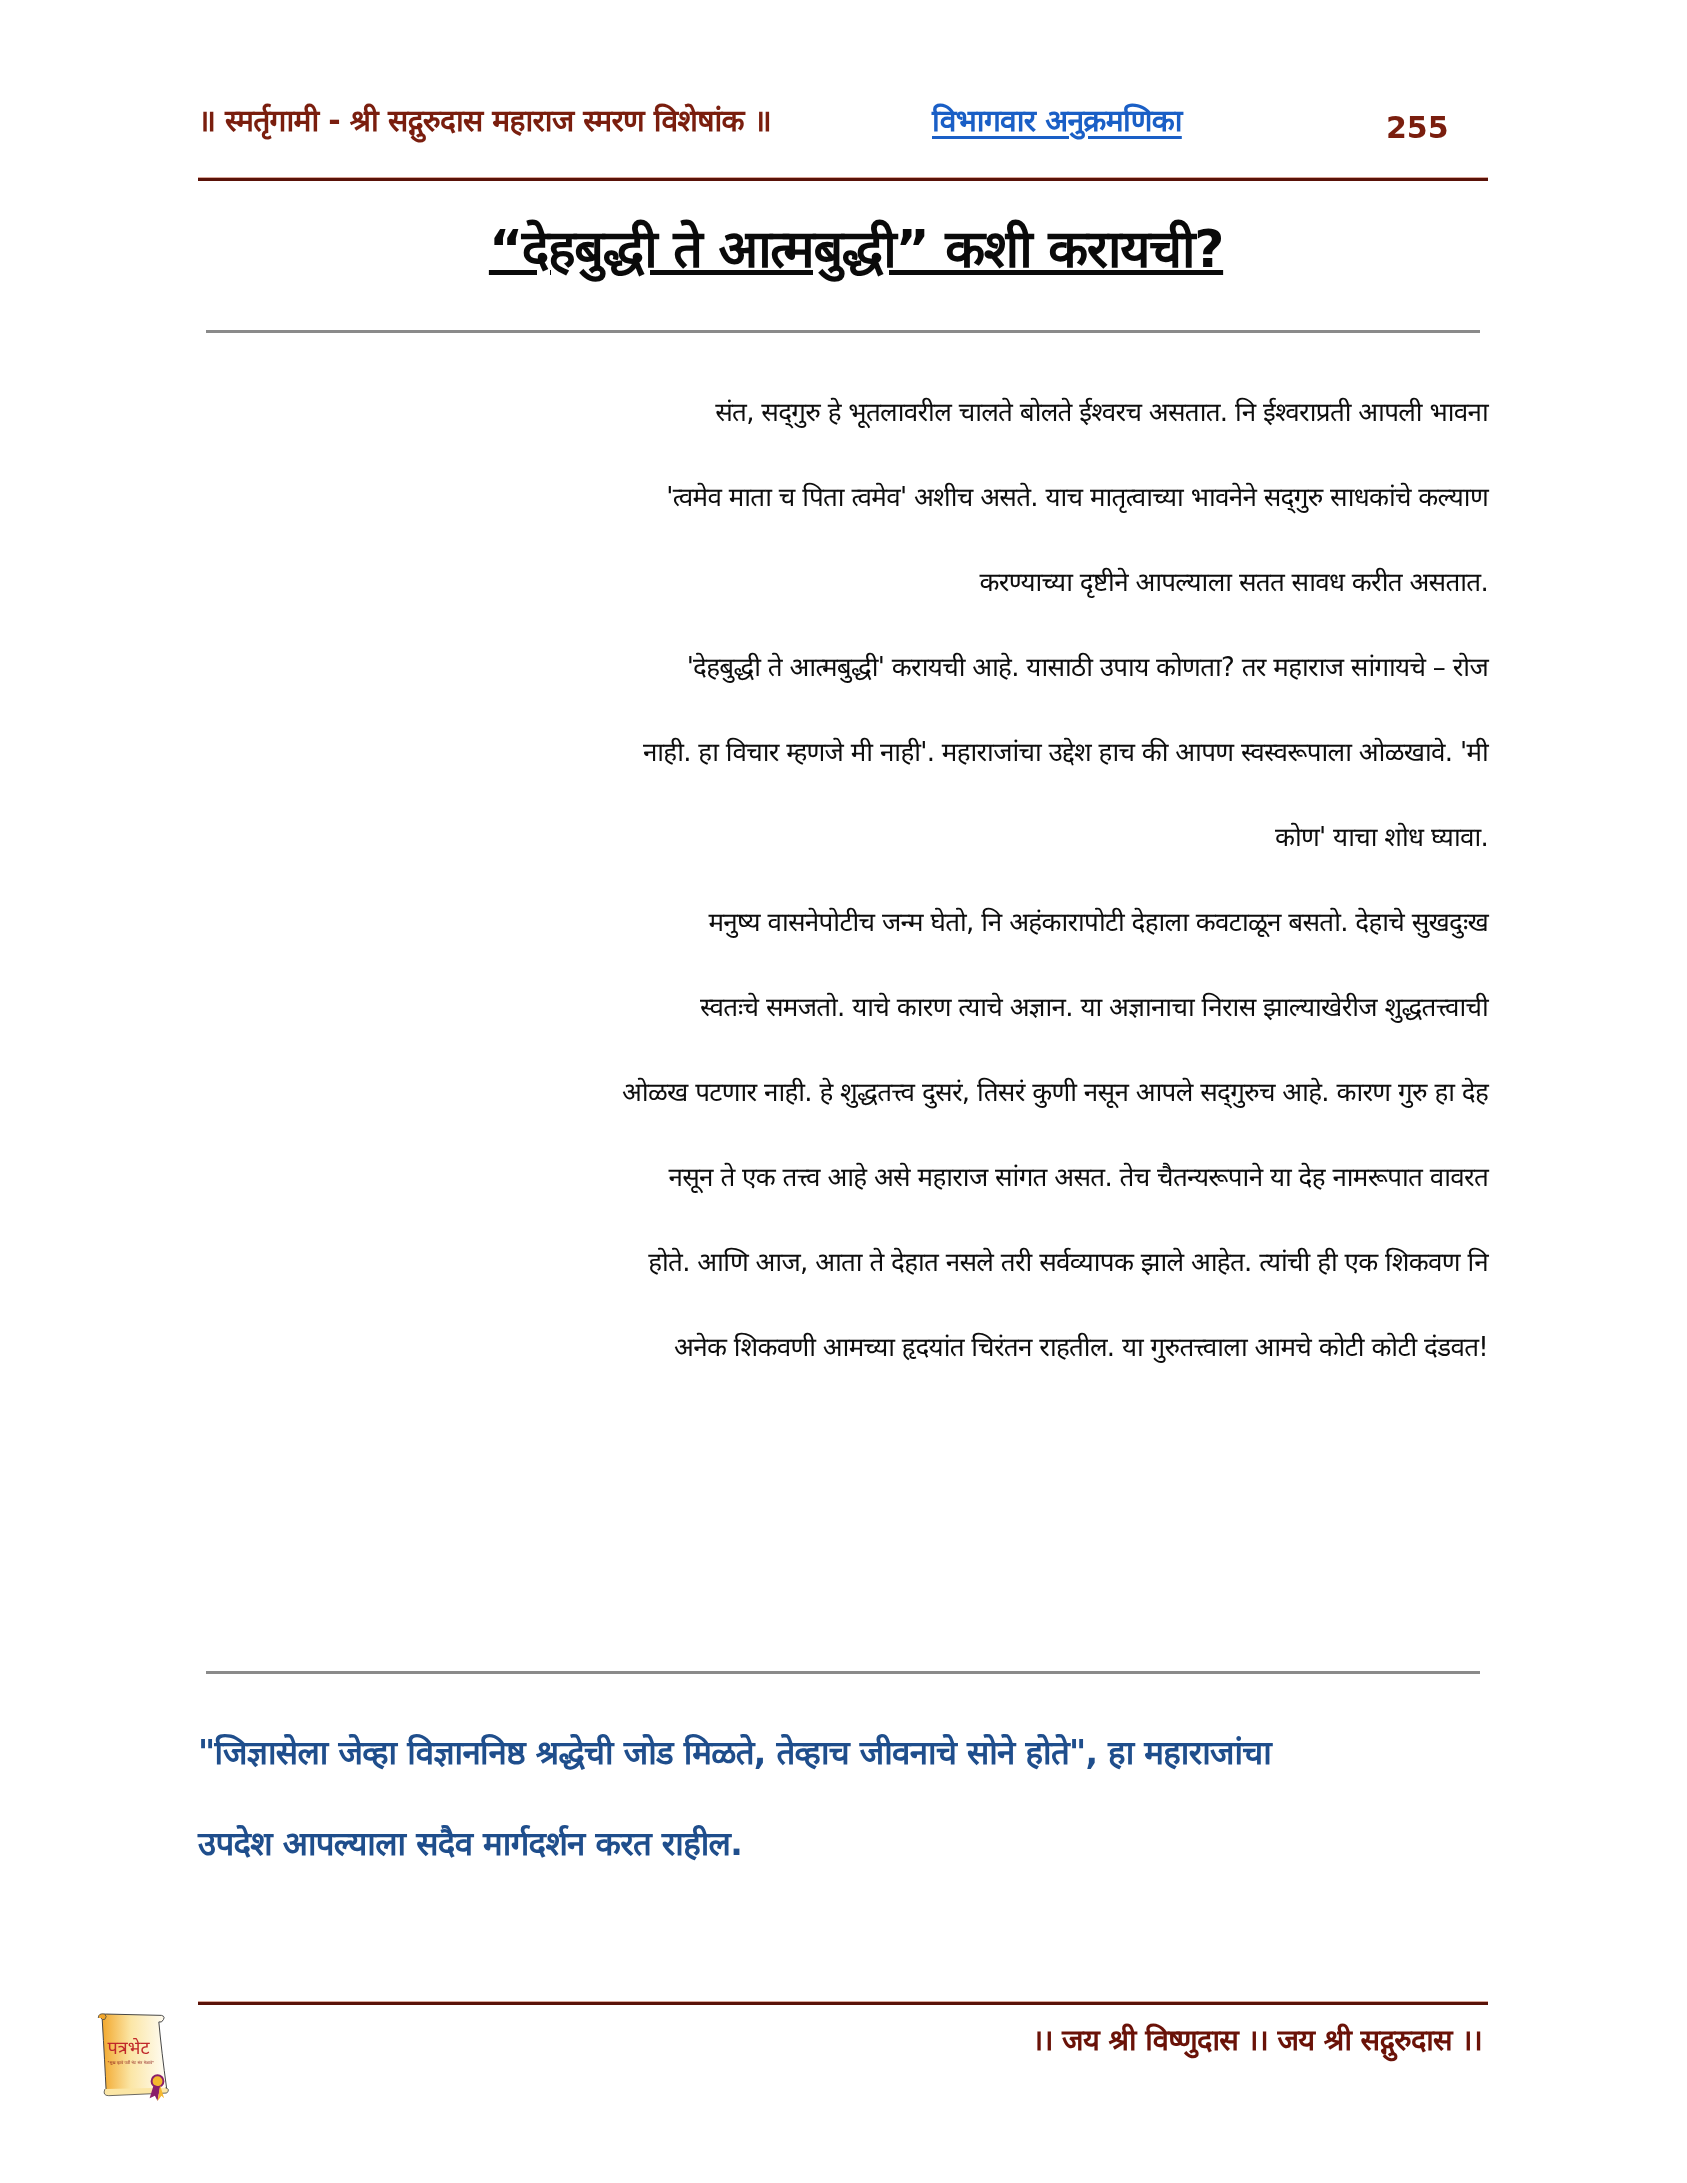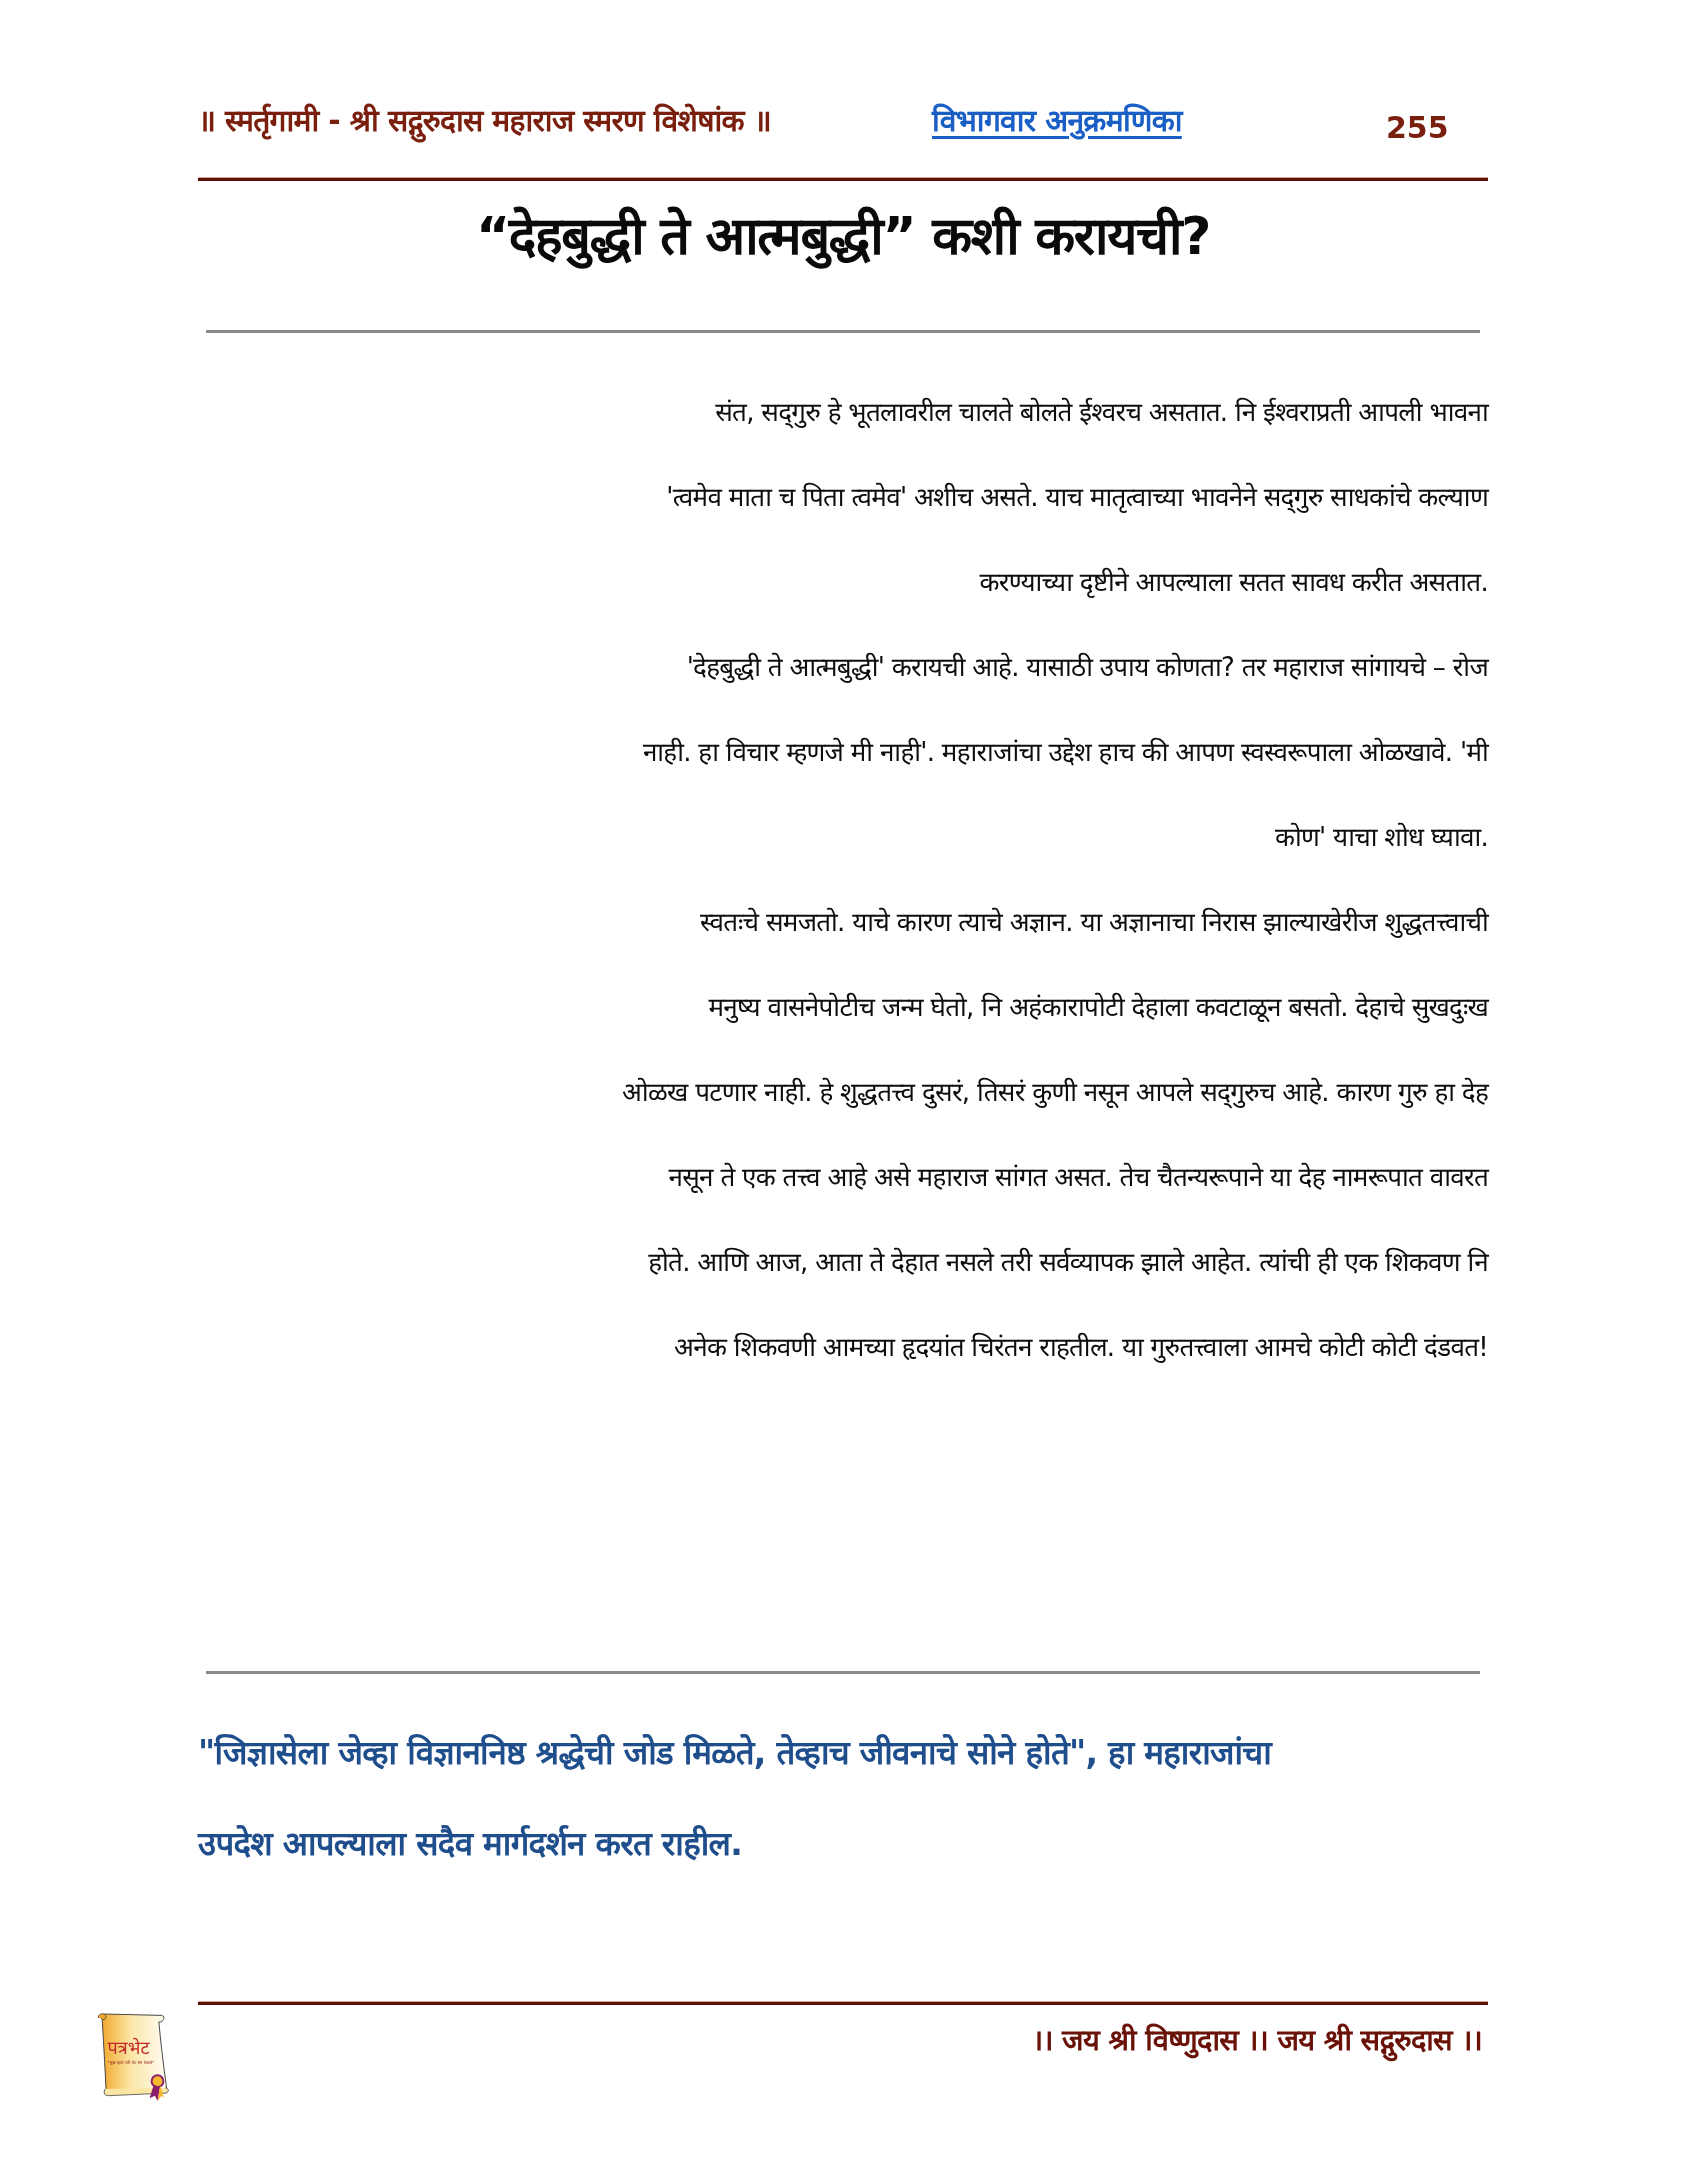--- a/index.html
+++ b/index.html
@@ -22,37 +22,37 @@
   .logo { left: 93px; top: 2011px; width: 79px; height: 93px; }
 </style>
 </head>
 <body>
 
 <div class="abs hdr-left">॥ स्मर्तृगामी - श्री सद्गुरुदास महाराज स्मरण विशेषांक ॥</div>
 <a class="abs hdr-link">विभागवार अनुक्रमणिका</a>
 <div class="abs hdr-page">255</div>
 <div class="abs rule-brown" style="left:198px; top:177px; width:1290px;"></div>
 
-<h1 class="abs title" style="margin:0;">“देहबुद्धी ते आत्मबुद्धी” कशी करायची?</h1>
+<h1 class="abs title" style="margin:13px;text-decoration:underline;">“देहबुद्धी ते आत्मबुद्धी” कशी करायची?</h1>
 <div class="abs rule-gray" style="left:206px; top:330px; width:1274px;"></div>
 
 <div class="abs body-wrap">
   <p class="para">
     <span class="ln first">संत, सद्‌गुरु हे भूतलावरील चालते बोलते ईश्वरच असतात. नि ईश्वराप्रती आपली भावना</span>
     <span class="ln">'त्वमेव माता च पिता त्वमेव' अशीच असते. याच मातृत्वाच्या भावनेने सद्‌गुरु साधकांचे कल्याण</span>
     <span class="ln">करण्याच्या दृष्टीने आपल्याला सतत सावध करीत असतात.</span>
   </p>
   <p class="para">
     <span class="ln">'देहबुद्धी ते आत्मबुद्धी' करायची आहे. यासाठी उपाय कोणता? तर महाराज सांगायचे – रोज</span>
     <span class="ln">नाही. हा विचार म्हणजे मी नाही'. महाराजांचा उद्देश हाच की आपण स्वस्वरूपाला ओळखावे. 'मी</span>
     <span class="ln">कोण' याचा शोध घ्यावा.</span>
   </p>
   <p class="para">
+    <span class="ln first">मनुष्य वासनेपोटीच जन्म घेतो, नि अहंकारापोटी देहाला कवटाळून बसतो. देहाचे सुखदुःख</span>
     <span class="ln">स्वतःचे समजतो. याचे कारण त्याचे अज्ञान. या अज्ञानाचा निरास झाल्याखेरीज शुद्धतत्त्वाची</span>
-    <span class="ln first">मनुष्य वासनेपोटीच जन्म घेतो, नि अहंकारापोटी देहाला कवटाळून बसतो. देहाचे सुखदुःख</span>
     <span class="ln">ओळख पटणार नाही. हे शुद्धतत्त्व दुसरं, तिसरं कुणी नसून आपले सद्‌गुरुच आहे. कारण गुरु हा देह</span>
     <span class="ln">नसून ते एक तत्त्व आहे असे महाराज सांगत असत. तेच चैतन्यरूपाने या देह नामरूपात वावरत</span>
     <span class="ln">होते. आणि आज, आता ते देहात नसले तरी सर्वव्यापक झाले आहेत. त्यांची ही एक शिकवण नि</span>
     <span class="ln">अनेक शिकवणी आमच्या हृदयांत चिरंतन राहतील. या गुरुतत्त्वाला आमचे कोटी कोटी दंडवत!</span>
   </p>
 </div>
 
 <div class="abs rule-gray" style="left:206px; top:1671px; width:1274px;"></div>
 
 <div class="abs quote">

